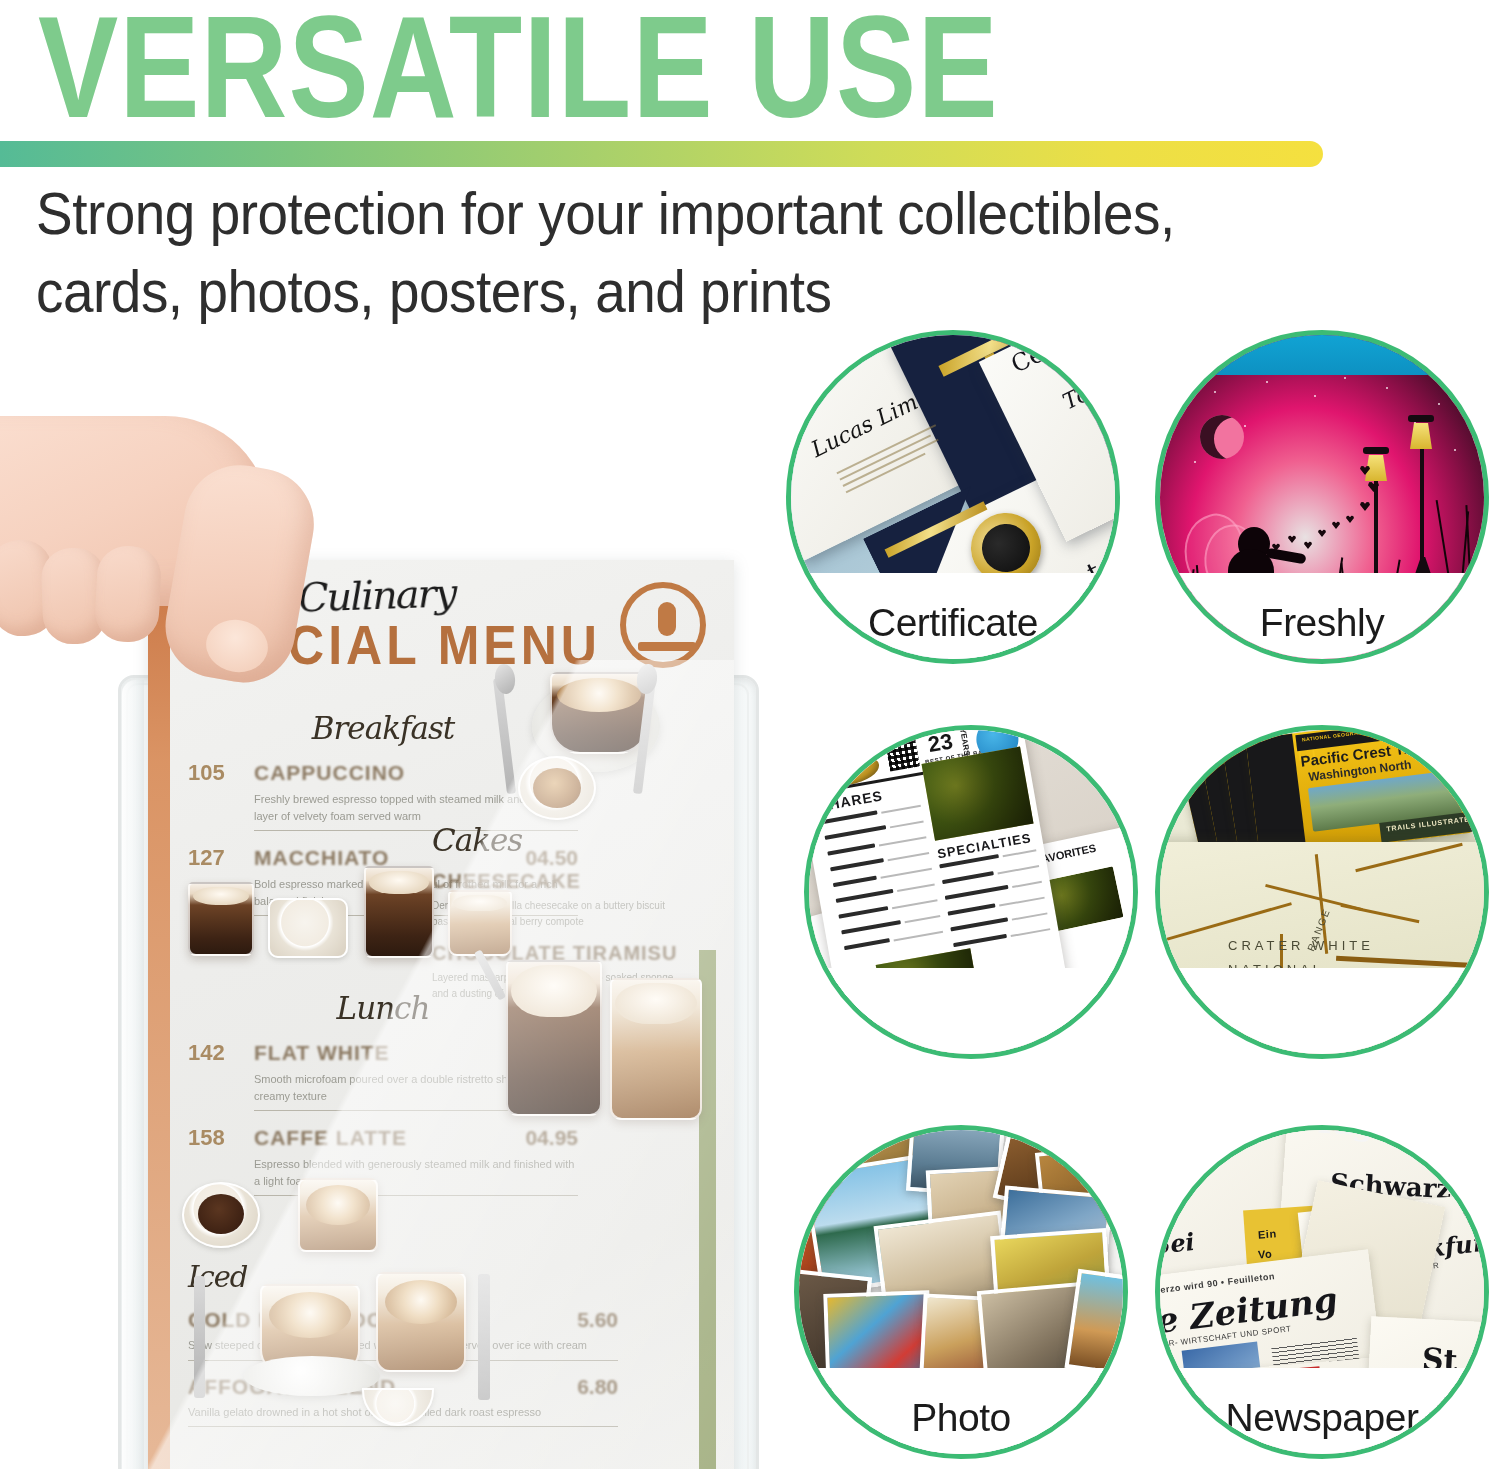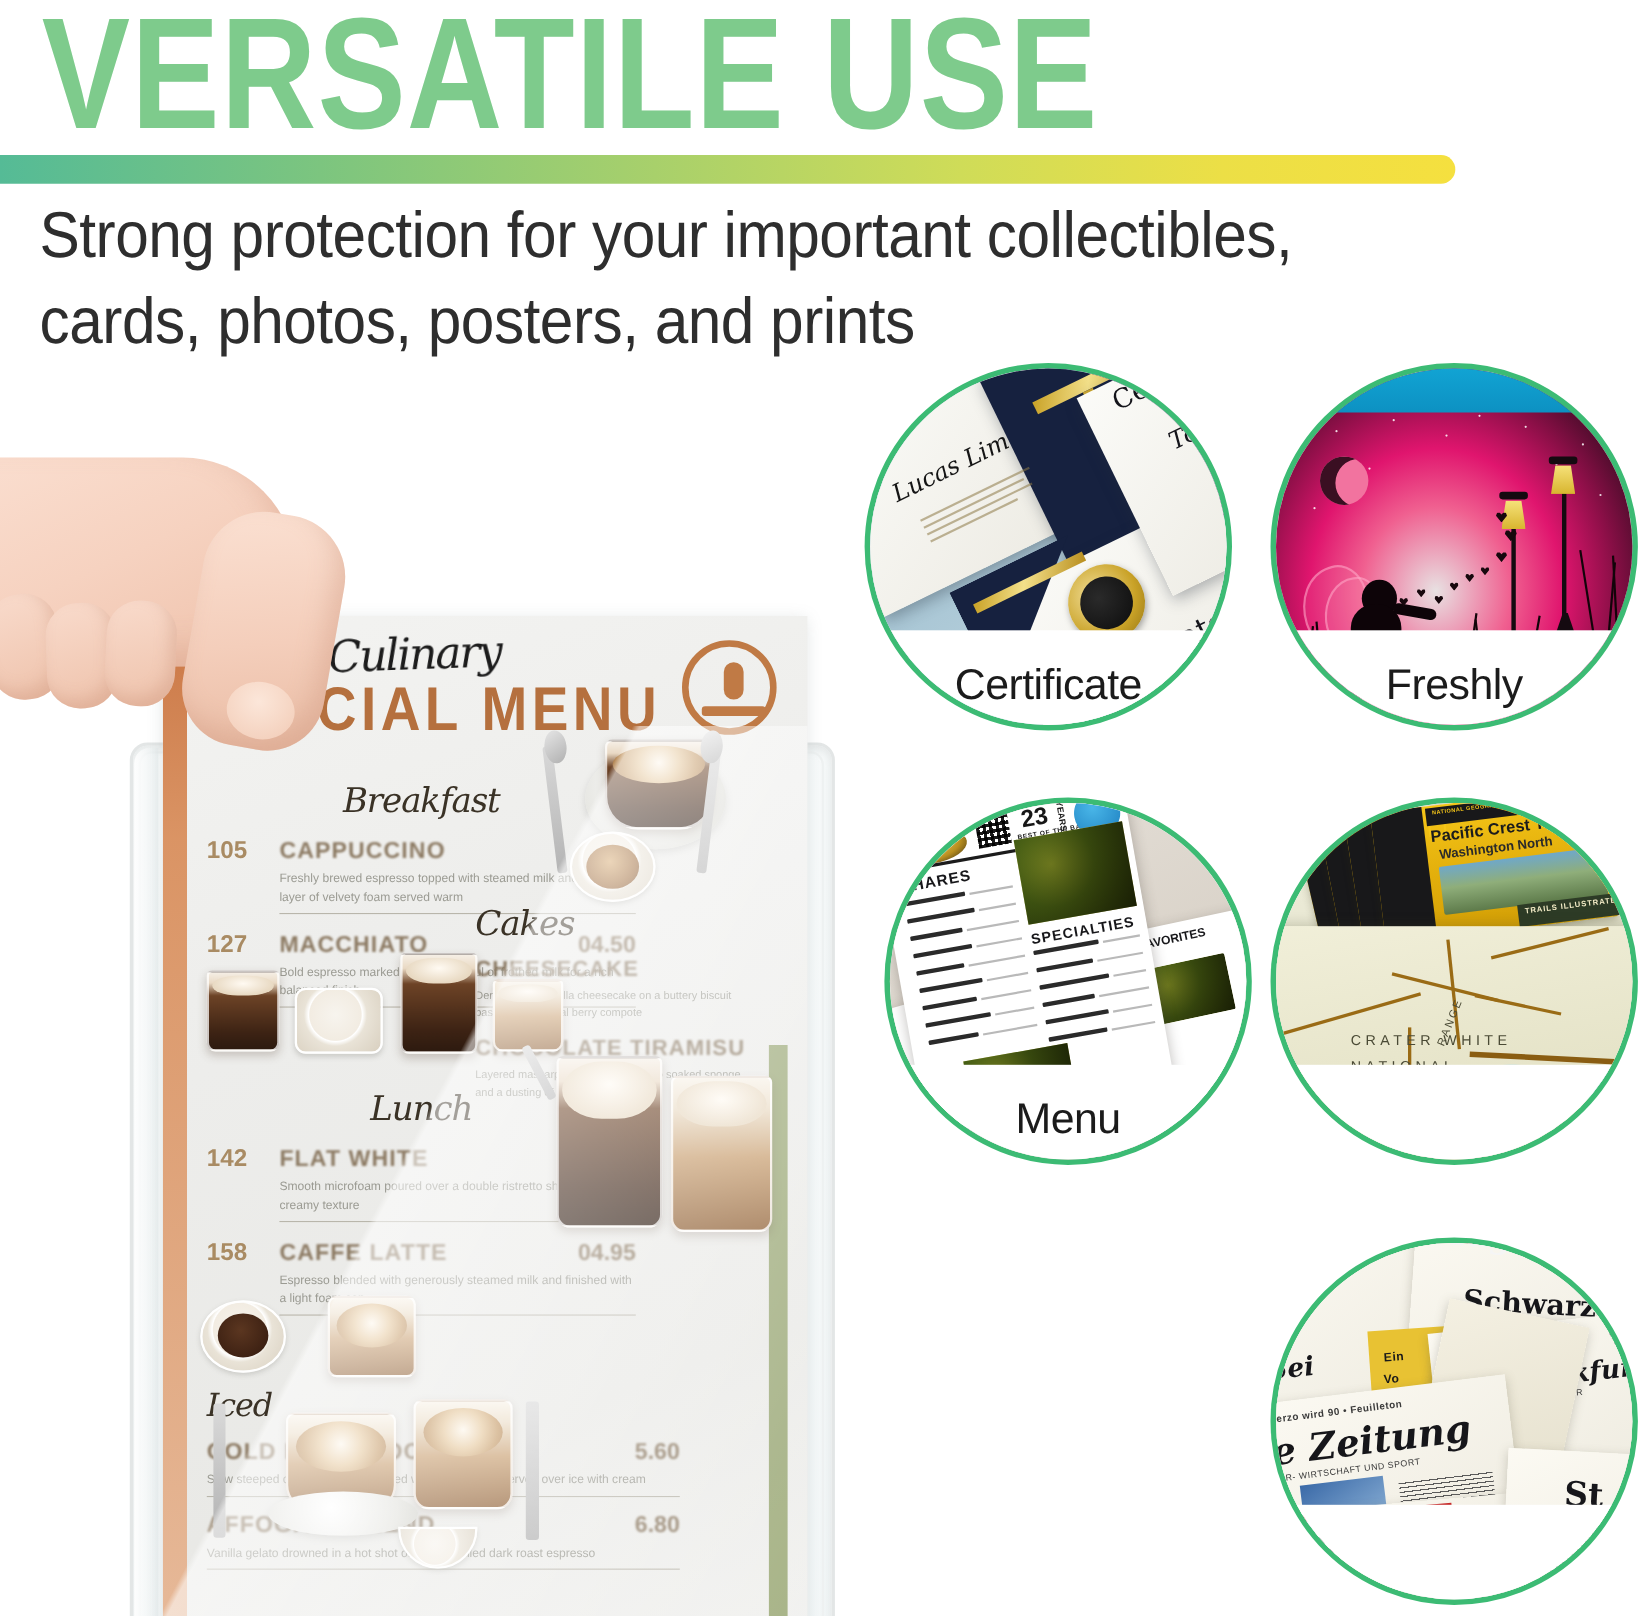--- a/index.html
+++ b/index.html
@@ -652,21 +652,20 @@
               <div class="mn-line" style="left:192px;top:186px;width:30px;"></div>
             <div class="mn-txt" style="left:124px;top:200px;width:48px;"></div>
               <div class="mn-line" style="left:176px;top:202px;width:46px;"></div>
             <div class="mn-txt" style="left:124px;top:216px;width:58px;"></div>
               <div class="mn-line" style="left:186px;top:218px;width:36px;"></div>
             <div class="mn-txt" style="left:124px;top:232px;width:54px;"></div>
               <div class="mn-line" style="left:182px;top:234px;width:40px;"></div>
           </div>
         </div>
         <div class="cap-band"></div>
-        <div class="cap">Menu</div>
       </div>
     </div>
 
     <div class="cell" style="left:369px;top:395px;">
       <div class="circ">
         <div class="circ-img">
           <div class="mp-bg"></div>
 
           <div class="mp-guide" style="left:38px;top:26px;width:190px;height:110px;transform:rotate(-13deg);">
               <div class="blk"></div>
@@ -706,20 +705,44 @@
           <div class="mp-trail" style="left:182px;top:236px;width:160px;height:5px;background:#8a5d12;transform:rotate(3deg);"></div>
           <div class="mp-name" style="left:74px;top:214px;font-size:13px;">CRATER WHITE</div>
           <div class="mp-name" style="left:74px;top:238px;font-size:13px;">NATIONAL</div>
           <div class="mp-name" style="left:82px;top:262px;font-size:13px;">PARK</div>
           <div class="mp-name" style="left:142px;top:200px;font-size:10px;letter-spacing:2px;transform:rotate(-68deg);">RANGE</div>
         </div>
         <div class="cap-band"></div>
       </div>
     </div>
 
+    <div class="cell" style="left:8px;top:795px;">
+      <div class="circ">
+        <div class="circ-img">
+          <div class="ph-bg"></div>
+          <div class="ph" style="left:-18px;top:60px;width:96px;height:84px;transform:rotate(-16deg);background:linear-gradient(150deg,#d8742f,#a8431d 60%,#6e2a12);"></div>
+          <div class="ph" style="left:40px;top:-12px;width:84px;height:60px;transform:rotate(9deg);background:linear-gradient(140deg,#c8a45e,#8c6b2f);"></div>
+          <div class="ph" style="left:18px;top:38px;width:122px;height:116px;transform:rotate(-9deg);background:linear-gradient(180deg,#86c3e6 0%,#bcdcee 44%,#2e6a4d 52%,#a5d1e6 100%);"></div>
+          <div class="ph" style="left:116px;top:-20px;width:86px;height:82px;transform:rotate(4deg);background:linear-gradient(180deg,#9fbcd0,#5c7d93 70%,#3d5668);"></div>
+          <div class="ph" style="left:136px;top:44px;width:86px;height:120px;transform:rotate(-3deg);background:linear-gradient(160deg,#e2d2b4,#c0a77f 55%,#8e7450);"></div>
+          <div class="ph" style="left:86px;top:94px;width:120px;height:90px;transform:rotate(-7deg);background:linear-gradient(170deg,#efe6d3,#cdbb9a 60%,#96866a);"></div>
+          <div class="ph" style="left:206px;top:18px;width:78px;height:58px;transform:rotate(13deg);background:linear-gradient(150deg,#8a5c2e,#4c2f14);"></div>
+          <div class="ph" style="left:246px;top:24px;width:82px;height:76px;transform:rotate(-6deg);background:linear-gradient(150deg,#b8863f,#6e4a1c);"></div>
+          <div class="ph" style="left:208px;top:66px;width:100px;height:84px;transform:rotate(5deg);background:linear-gradient(150deg,#3d6f9b,#7fa6c6 45%,#c8cfd6);"></div>
+          <div class="ph" style="left:200px;top:108px;width:108px;height:78px;transform:rotate(-4deg);background:linear-gradient(160deg,#e8d65c,#bfa43a 48%,#7e8f3e);"></div>
+          <div class="ph" style="left:-24px;top:148px;width:90px;height:96px;transform:rotate(6deg);background:linear-gradient(150deg,#6f5c49,#3d3228);"></div>
+          <div class="ph" style="left:32px;top:168px;width:98px;height:92px;transform:rotate(-2deg);background:linear-gradient(140deg,#e6b82f,#4fa3d4 38%,#d23c35 70%,#2a7fb8);"></div>
+          <div class="ph" style="left:128px;top:172px;width:94px;height:90px;transform:rotate(3deg);background:linear-gradient(160deg,#f0e7cf,#caa05c 45%,#7b2a22);"></div>
+          <div class="ph" style="left:188px;top:162px;width:106px;height:94px;transform:rotate(-5deg);background:linear-gradient(150deg,#cbbda2,#7f715c 60%,#4b4338);"></div>
+          <div class="ph" style="left:278px;top:150px;width:76px;height:92px;transform:rotate(8deg);background:linear-gradient(180deg,#6fc0e0,#d09a55 60%,#7a4f24);"></div>
+        </div>
+        <div class="cap-band"></div>
+        <div class="cap">Photo</div>
+      </div>
+    </div>
 
     <div class="cell" style="left:369px;top:795px;">
       <div class="circ">
         <div class="np-bg"></div>
         <div class="circ-img">
           <div class="np-sheet" style="left:-30px;top:-20px;width:190px;height:180px;transform:rotate(-8deg);"></div>
           <div class="np-sheet" style="left:130px;top:-30px;width:230px;height:150px;transform:rotate(4deg);"></div>
           <div class="np-red" style="left:158px;top:-22px;width:96px;height:30px;transform:rotate(4deg);"></div>
           <div class="np-goth" style="left:160px;top:-18px;font-size:30px;color:#f5f5f5;transform:rotate(4deg);">Tag</div>
           <div class="np-goth" style="left:176px;top:48px;font-size:26px;transform:rotate(3deg);">Schwarzwa</div>
@@ -739,17 +762,18 @@
           <div style="position:absolute;left:30px;top:222px;width:76px;height:44px;background:linear-gradient(150deg,#3b6aa8,#8fb4d8);transform:rotate(-7deg);"></div>
           <div class="np-col" style="left:120px;top:218px;width:86px;height:50px;transform:rotate(-7deg);"></div>
           <div class="np-sheet" style="left:-20px;top:244px;width:240px;height:80px;transform:rotate(-5deg);"></div>
           <div class="np-red" style="left:-14px;top:250px;width:180px;height:6px;transform:rotate(-5deg);"></div>
           <div class="np-goth" style="left:34px;top:258px;font-size:28px;transform:rotate(-5deg);font-style:italic;">er Zeitu</div>
           <div class="np-sheet" style="left:214px;top:196px;width:150px;height:130px;transform:rotate(3deg);"></div>
           <div class="np-goth" style="left:268px;top:218px;font-size:30px;transform:rotate(3deg);">St</div>
           <div class="np-col" style="left:240px;top:262px;width:100px;height:44px;transform:rotate(3deg);"></div>
         </div>
         <div class="cap-band"></div>
+        <div class="cap">Newspaper</div>
       </div>
     </div>
 
   </div>
 </div>
 
 </body></html>

